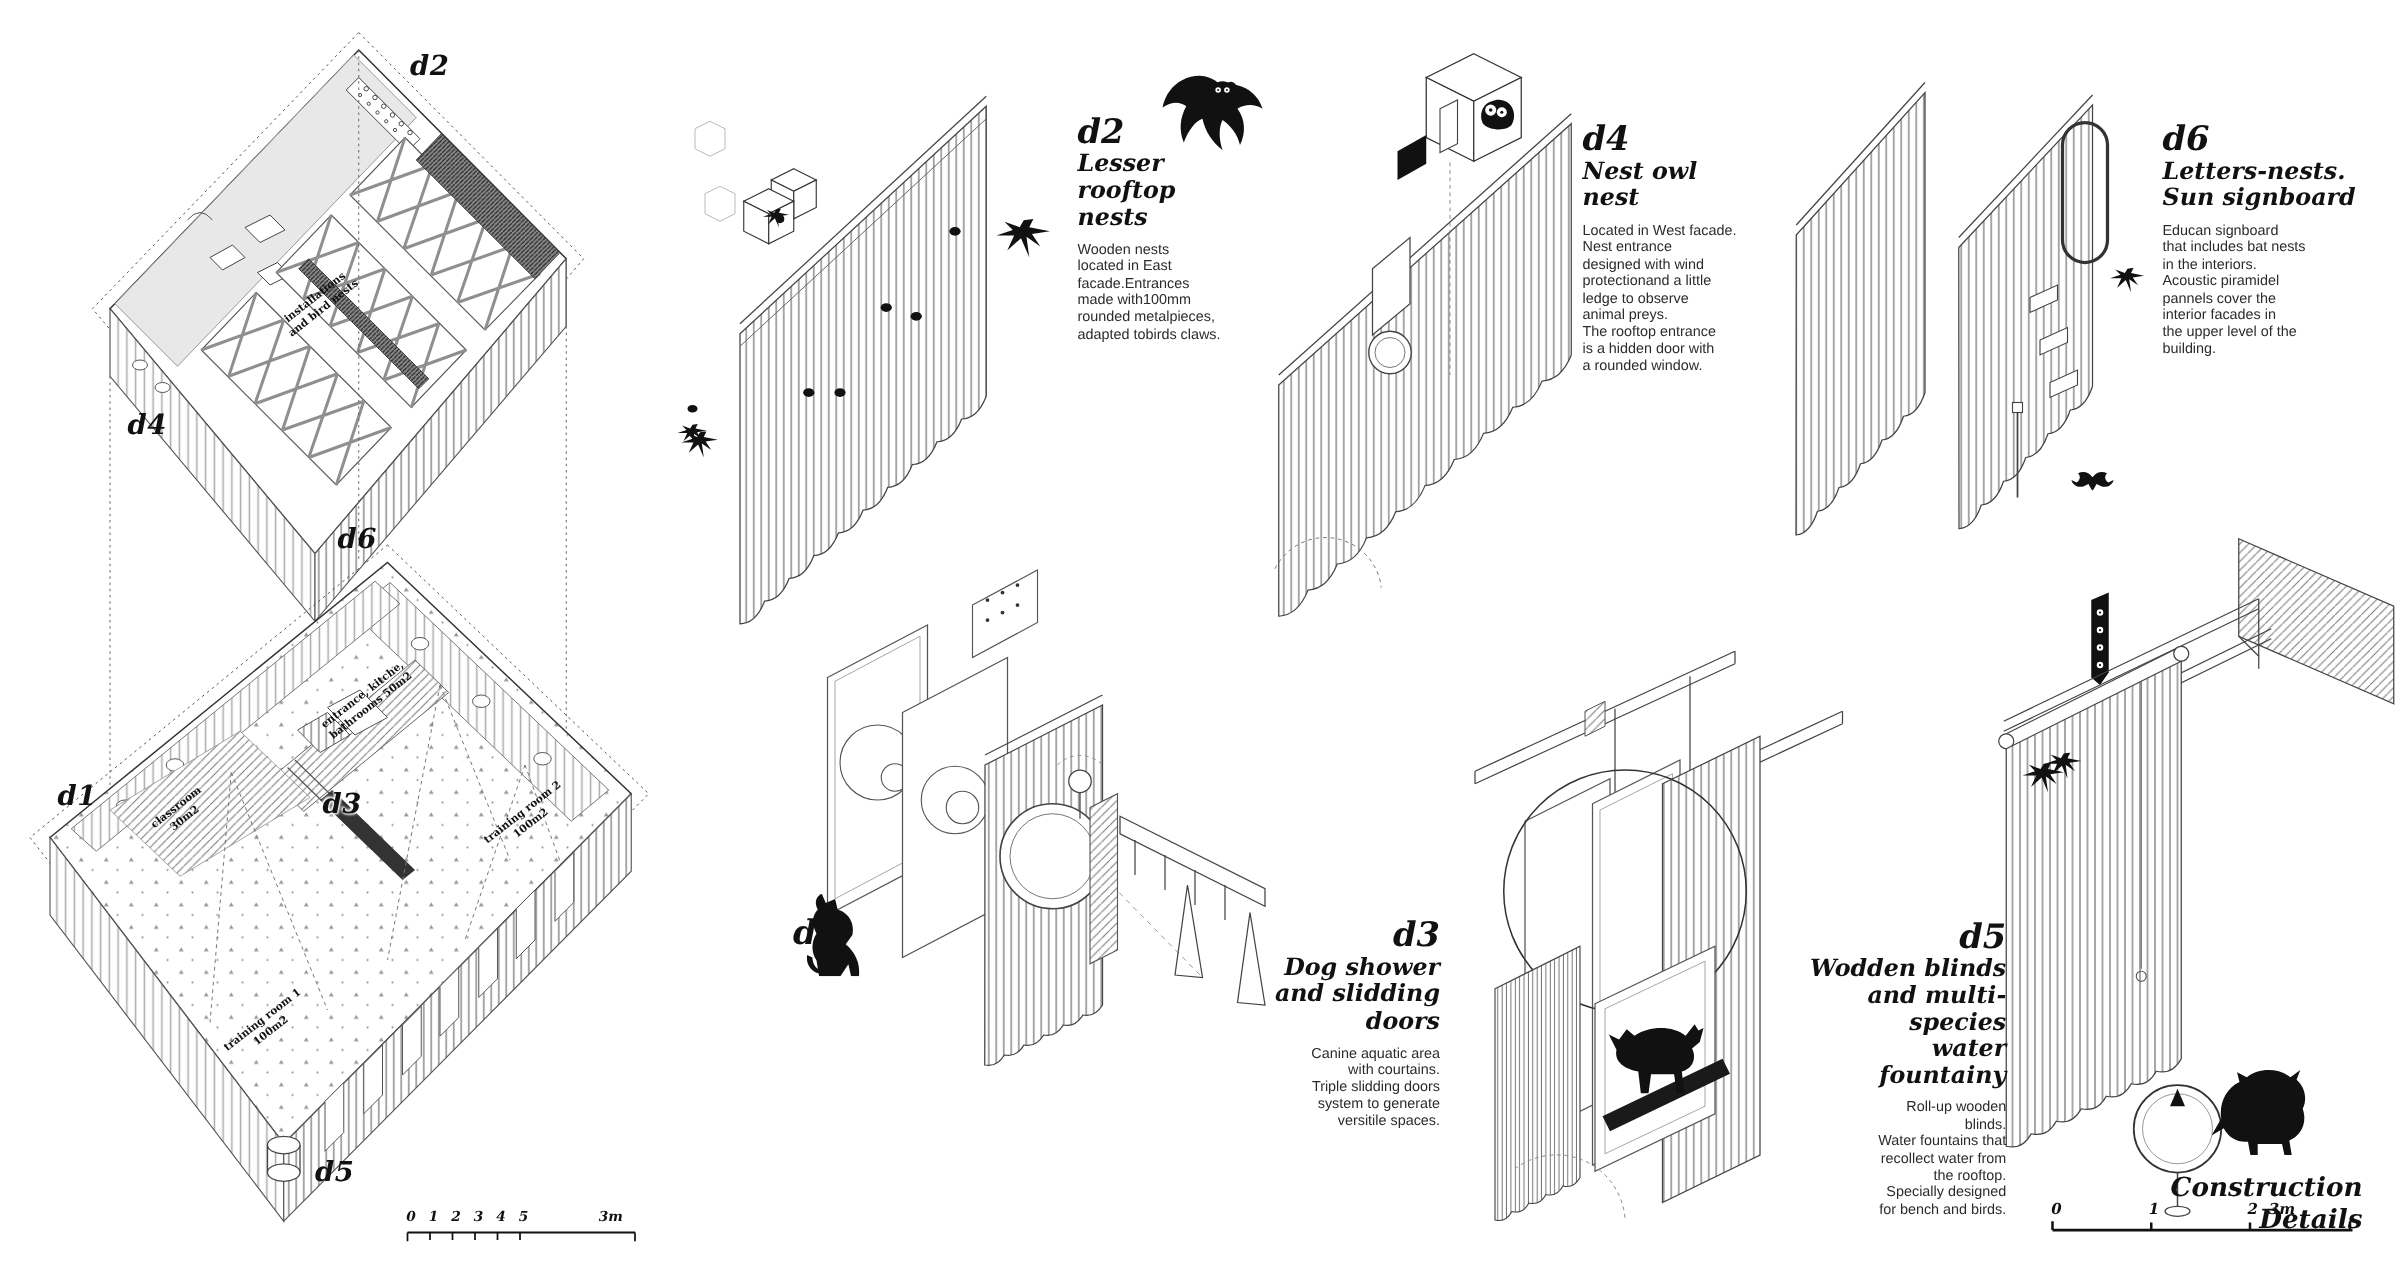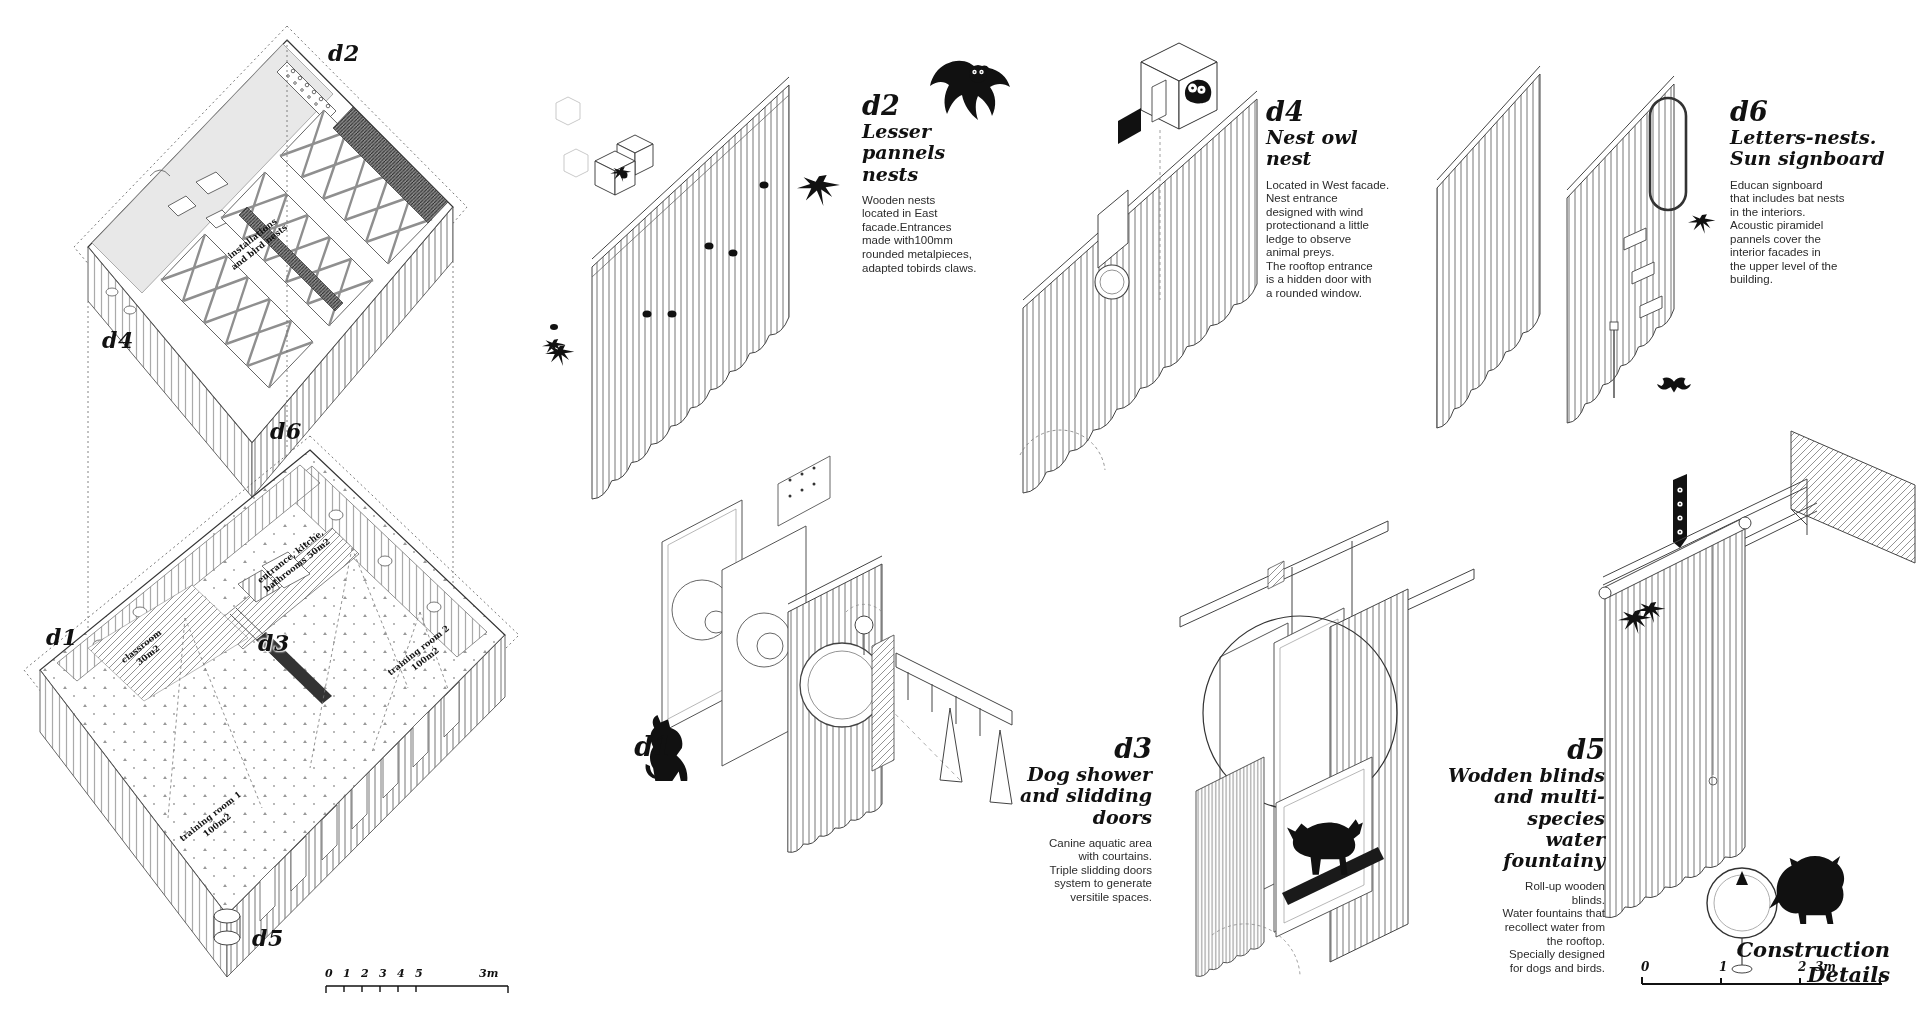--- a/index.html
+++ b/index.html
@@ -434,21 +434,21 @@
       <use href="#sym-dog-drink" width="88" height="70"></use>
     </svg>
 <svg class="abs" style="left:1618px;top:602px" width="52" height="42">
   <use href="#sym-kestrel" x="0" y="8" width="34" height="24"></use>
   <use href="#sym-kestrel" x="18" y="0" width="30" height="21"></use>
 </svg>
 
 <div class="detail-block" style="left:862px;top:92px;width:135px">
   <div class="num">d2</div>
   <div class="title">Lesser
-pannels
+rooftop
 nests</div>
   <div class="desc">Wooden nests
 located in East
 facade.Entrances
 made with100mm
 rounded metalpieces,
 adapted tobirds claws.</div>
 </div>
 <div class="detail-block" style="left:1266px;top:98px;width:155px">
   <div class="num">d4</div>
@@ -495,21 +495,21 @@
   <div class="num">d5</div>
   <div class="title">Wodden blinds
 and multi-species
 water fountainy</div>
   <div class="desc">Roll-up wooden
 blinds.
 Water fountains that
 recollect water from
 the rooftop.
 Specially designed
-for dogs and birds.</div>
+for bench and birds.</div>
 </div>
 
 <div class="sheet-title ta-r" style="left:1700px;top:937px;width:190px">Construction Details</div>
 <span class="scale-num big" style="left:1641px;top:960px">0</span>
 <span class="scale-num big" style="left:1719px;top:960px">1</span>
 <span class="scale-num big" style="left:1798px;top:960px">2</span>
 <span class="scale-num big" style="left:1815px;top:960px">3m</span>
 <svg class="abs" style="left:1638px;top:976px" width="250" height="20">
   <line x1="4" y1="8" x2="244" y2="8" stroke="#111" stroke-width="2.2"></line>
   <g stroke="#111" stroke-width="2">

